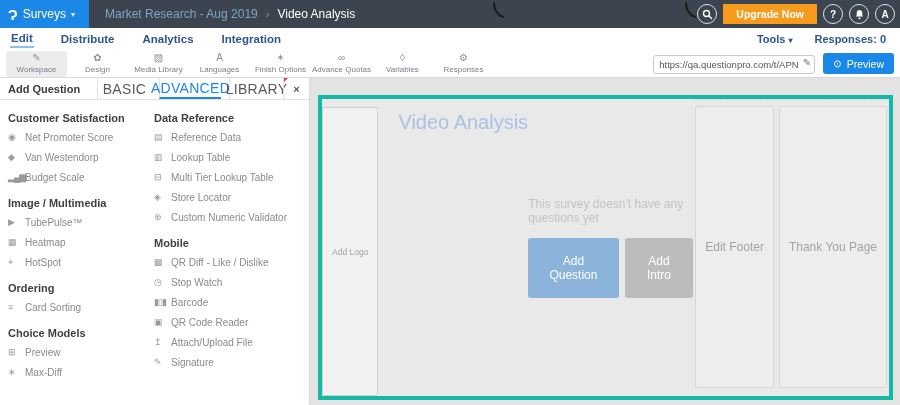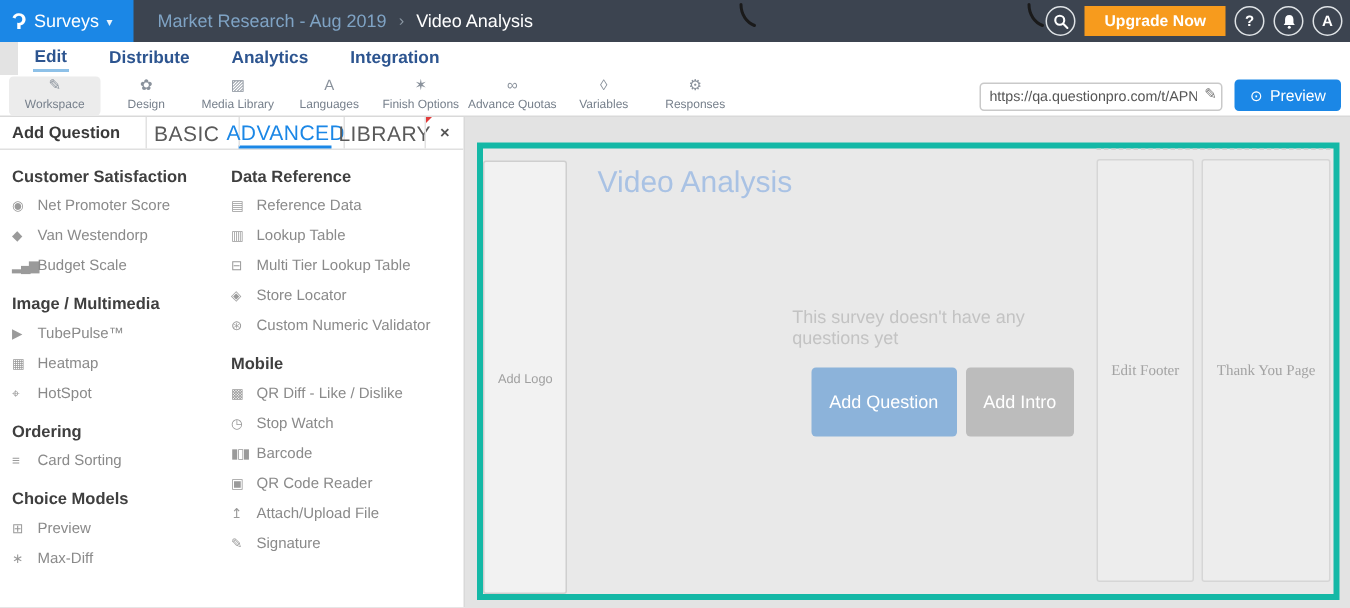--- a/index.html
+++ b/index.html
@@ -18,21 +18,21 @@
   .crumb-sep { color:#8b97a3; font-size:11px; }
   .crumb-current { color:#ffffff; }
   .curve-mark { position:absolute; top:1px; }
   .curve-a { left:490px; }
   .curve-b { left:682px; }
   .header-right { position:absolute; right:5px; top:0; height:28px; display:flex; align-items:center; gap:6px; }
   .hd-circle { width:20px; height:20px; border:1.5px solid #dfe3e6; border-radius:50%; color:#fff; display:flex; align-items:center; justify-content:center; font-size:10px; font-weight:bold; cursor:pointer; }
   .upgrade-btn { height:20px; border:none; border-radius:0; background:#f79b1d; color:#fff; font-family:inherit; font-size:10.5px; font-weight:bold; padding:0 13px; cursor:pointer; }
 
   
-  .subnav { height:22px; background:#fff; display:flex; align-items:center; padding:7px 10px; flex:0 0 22px;margin-left:12px; }
+  .subnav { height:22px; background:#fff; display:flex; align-items:center; padding:7px 10px; flex:0 0 22px; }
   .subnav-item { font-size:11.5px; font-weight:bold; color:#2d5590; margin-right:26px; cursor:pointer; padding:2px 1px; }
   .subnav-item.active { border-bottom:2px solid #8ec1e8; }
   .subnav-right { margin-left:auto; display:flex; align-items:center; gap:22px; padding-right:4px; }
   .tools-link { font-size:11px; font-weight:bold; color:#2d5590; cursor:pointer; }
   .tools-link .caret { font-size:8px; }
   .responses-link { font-size:11px; font-weight:bold; color:#2d5590; cursor:pointer; }
 
   
   .toolbar { height:28px; background:#fff; border-bottom:1px solid #d9d9d9; display:flex; align-items:center; padding:0 6px; flex:0 0 28px; }
   .tb-item { width:61px; height:26px; display:flex; flex-direction:column; align-items:center; justify-content:center; cursor:pointer; }
@@ -71,21 +71,21 @@
   .add-logo-btn { margin:8px auto 0; border:1px solid #cfcfcf; background:rgba(255,255,255,.4); color:#a0a0a0; font-family:inherit; font-size:8.5px; padding:3px 9px; border-radius:2px; cursor:pointer; }
   .survey-title { margin:12px 0 0 20px; font-size:20px; font-weight:normal; color:#a9c2e4; cursor:pointer; }
   .title-sep { border-bottom:1px solid #e0e0e0; margin-top:13px; }
   .empty-wrap { flex:1; display:flex; flex-direction:column; align-items:center; justify-content:center; }
   .empty-text { font-size:12px; color:#c3c3c3; }
   .empty-btn-row { display:flex; gap:6px; margin-top:13px; }
   .add-question-btn { background:#8cb3da; border:none; border-radius:3px; color:#fff; font-family:inherit; font-size:12px; padding:7px 12px; cursor:pointer; }
   .add-intro-btn { background:#bcbcbc; border:none; border-radius:3px; color:#fff; font-family:inherit; font-size:12px; padding:16px 12px; cursor:pointer; }
   .msword-link { margin-top:16px; font-size:12px; color:#6e97c9; cursor:pointer; }
   .canvas-footer { border-top:1px dashed #d4d4d4; margin:0 2px; padding:6px 0 8px; display:flex; justify-content:center; gap:5px; flex:0 0 auto; }
-  .footer-btn { border:1px solid #d6d6d6; background:#ededed; color:#a3a3a3; font-family:Liberation Serif, serif; font-size:10px; padding:3px 9px; border-radius:2px; cursor:pointer; }
+  .footer-btn { border:1px solid #d6d6d6; background:#ededed; color:#a3a3a3; font-family:Liberation Sans, sans-serif; font-size:12px; padding:3px 9px; border-radius:2px; cursor:pointer; }
 </style>
 </head>
 <body>
 
 <div class="app">
 
   <header class="top-header">
     <div class="brand">
       <span class="logo">Ɂ</span>
       <span class="brand-label">Surveys</span>
@@ -119,20 +119,24 @@
       </span>
       <span class="hd-circle">A</span>
     </div>
   </header>
 
   <nav class="subnav">
     <span class="subnav-item active">Edit</span>
     <span class="subnav-item">Distribute</span>
     <span class="subnav-item">Analytics</span>
     <span class="subnav-item">Integration</span>
+    <span class="subnav-right">
+      <span class="tools-link"><span>Tools</span> <span class="caret">▾</span></span>
+      <span class="responses-link">Responses: 0</span>
+    </span>
   </nav>
 
   <div class="toolbar">
     <div class="tb-item active">
       <span class="tb-ico">✎</span>
       <span class="tb-label">Workspace</span>
     </div>
     <div class="tb-item">
       <span class="tb-ico">✿</span>
       <span class="tb-label">Design</span>

